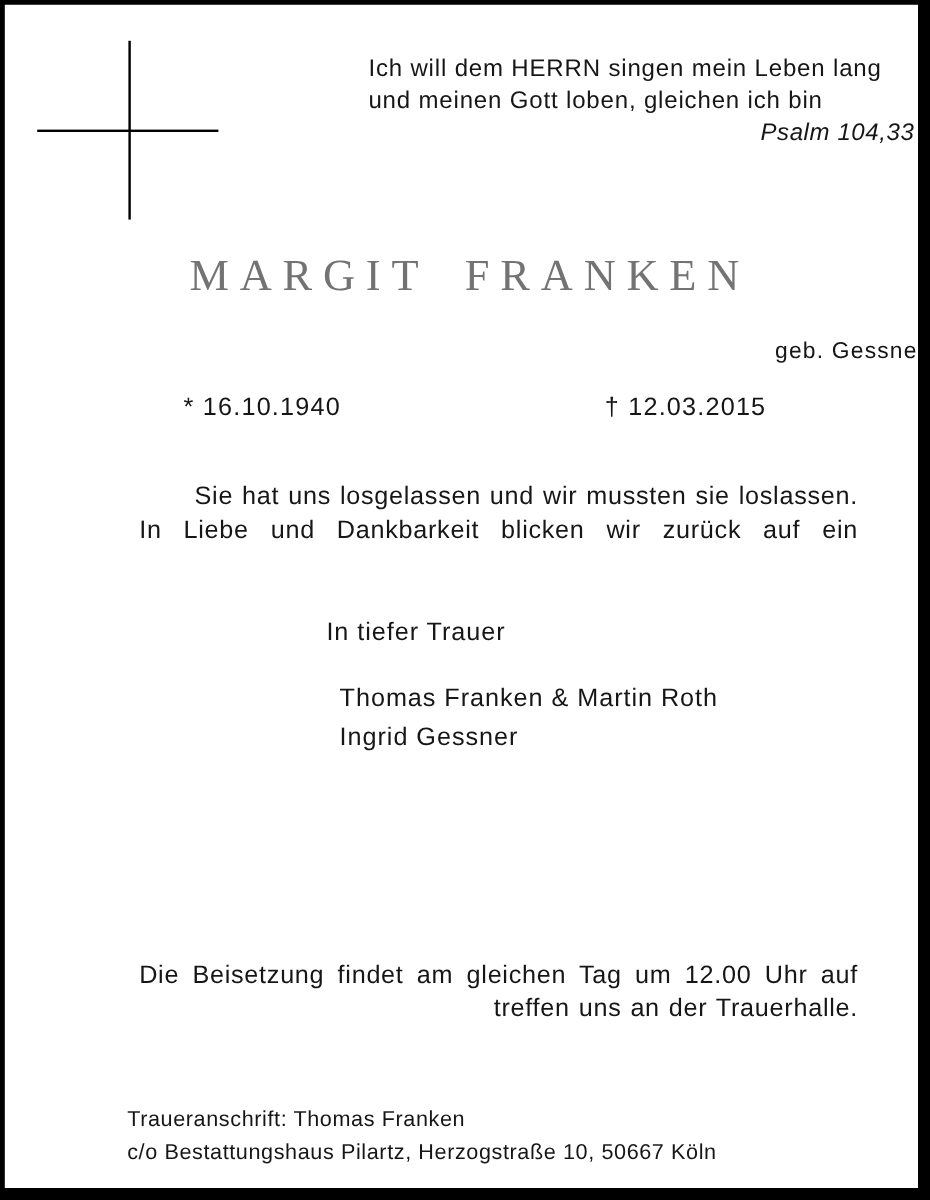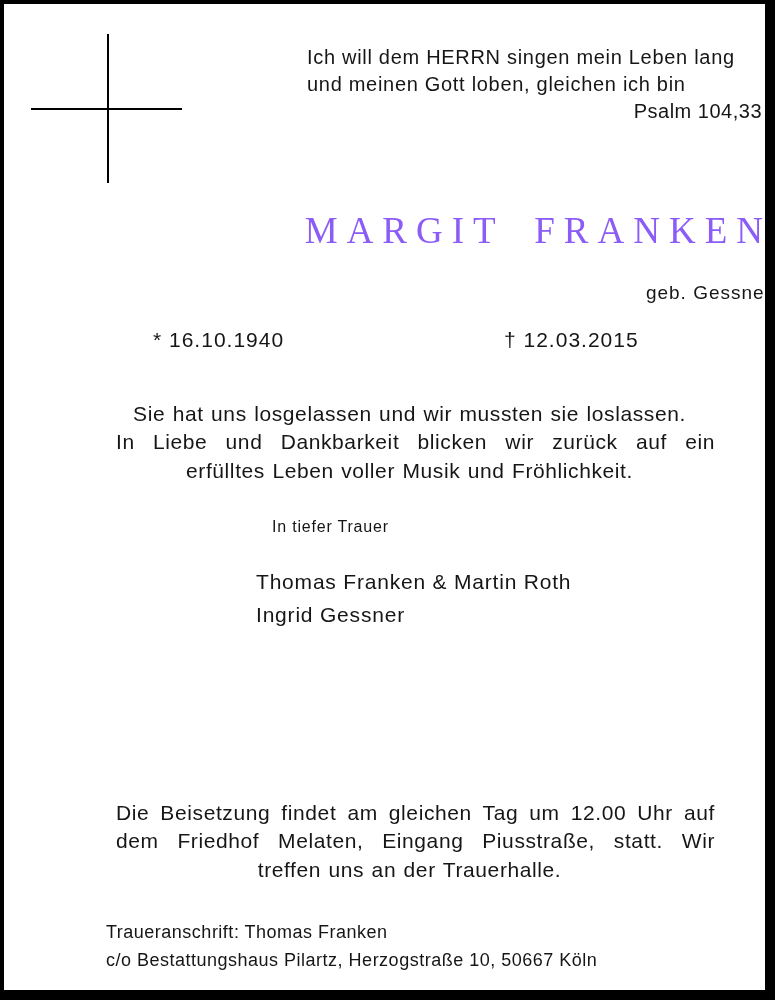--- a/index.html
+++ b/index.html
@@ -20,48 +20,48 @@
   .abs { position: absolute; }
 
   
   .cross-v { left: 103px; top: 30px; width: 2px; height: 149px; background: #000; }
   .cross-h { left: 27px;  top: 104px; width: 151px; height: 2px; background: #000; }
 
   
   .quote { left: 259px; top: 40px; width: 455px; font-size: 20px; line-height: 27px;
            letter-spacing: 0.7px; margin-left: 44px; }
   .quote-line { text-align: left; }
-  .quote-source { text-align: right; letter-spacing: 0.5px; }
+  .quote-source { text-align: right; font-style: italic; letter-spacing: 0.5px; }
 
   
-  .name { left: 7px; top: 206px; width: 761px; text-align: right;
+  .name { left: 7px; top: 206px; width: 761px; text-align: center;
           font-family: "Liberation Serif", serif; font-size: 37px; line-height: 42px;
-          letter-spacing: 9px; word-spacing: 12px; color: #8b5cf6; }
+          letter-spacing: 9px; word-spacing: 12px; color: #737373; }
 
   .maiden { left: 7px; top: 277px; width: 761px; text-align: right;
             font-size: 19px; line-height: 24px; letter-spacing: 1px; }
 
   
   .dates { left: 0; top: 322px; width: 741px; height: 28px; font-size: 21px;
            line-height: 28px; letter-spacing: 1px; }
   .birth { position: absolute; left: 149px; top: 0; }
   .death { position: absolute; left: 500px; top: 0; }
 
   
   .para { left: 100px; width: 611px; font-size: 21px; line-height: 28.4px;
           letter-spacing: 0.6px; word-spacing: 1px; }
   .para-intro   { top: 396px; }
   .para-service { top: 697px; }
   .para-burial  { top: 795px; }
-  .pline { text-align: center; }
+  .pline { text-align: right; }
   .pline.stretch { text-align: justify; text-align-last: justify; margin-left: 12px; }
 
-  .mourning-label { left: 268px; top: 509px; font-size: 16px; line-height: 28px;
+  .mourning-label { left: 268px; top: 509px; font-size: 21px; line-height: 28px;
                     letter-spacing: 0.8px; }
-  .mourners { left: 252px; top: 562px; font-size: 21px; line-height: 32.5px;
+  .mourners { left: 279px; top: 562px; font-size: 21px; line-height: 32.5px;
               letter-spacing: 0.8px; }
 
   .address { left: 102px; top: 914px; font-size: 18px; line-height: 28px;
              letter-spacing: 0.5px; }
 </style>
 </head>
 <body>
 
 <div class="page">
 
@@ -78,33 +78,31 @@
   <div class="abs maiden">geb. Gessner</div>
 
   <div class="abs dates">
     <span class="birth">* 16.10.1940</span>
     <span class="death">† 12.03.2015</span>
   </div>
 
   <div class="abs para para-intro">
     <div class="pline">Sie hat uns losgelassen und wir mussten sie loslassen.</div>
     <div class="pline stretch">In Liebe und Dankbarkeit blicken wir zurück auf ein</div>
-    <div class="pline">erfülltes Leben voller Musik und Fröhlichkeit.</div>
   </div>
 
   <div class="abs mourning-label">In tiefer Trauer</div>
   <div class="abs mourners">
     <div>Thomas Franken &amp; Martin Roth</div>
     <div>Ingrid Gessner</div>
   </div>
 
 
   <div class="abs para para-burial">
     <div class="pline stretch">Die Beisetzung findet am gleichen Tag um 12.00 Uhr auf</div>
-    <div class="pline stretch">dem Friedhof Melaten, Eingang Piusstraße, statt. Wir</div>
     <div class="pline">treffen uns an der Trauerhalle.</div>
   </div>
 
   <div class="abs address">
     <div>Traueranschrift: Thomas Franken</div>
     <div>c/o Bestattungshaus Pilartz, Herzogstraße 10, 50667 Köln</div>
   </div>
 
 </div>
 

